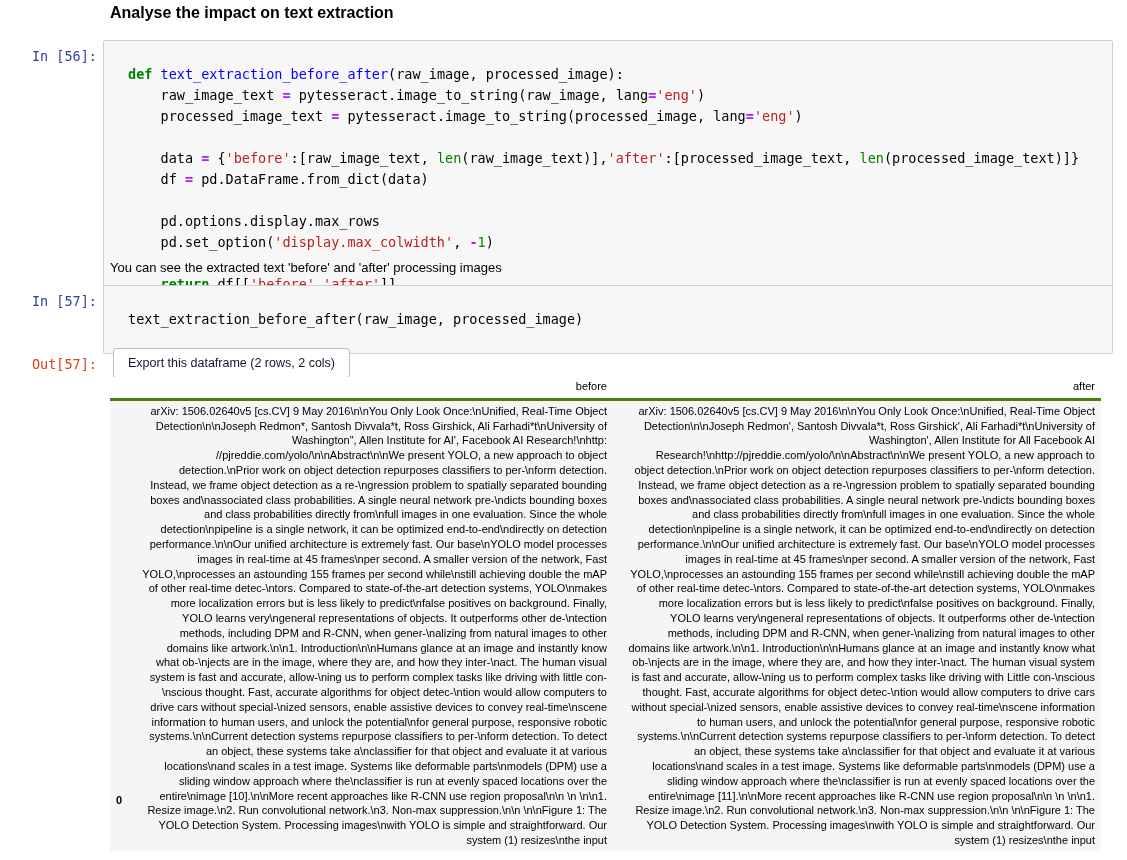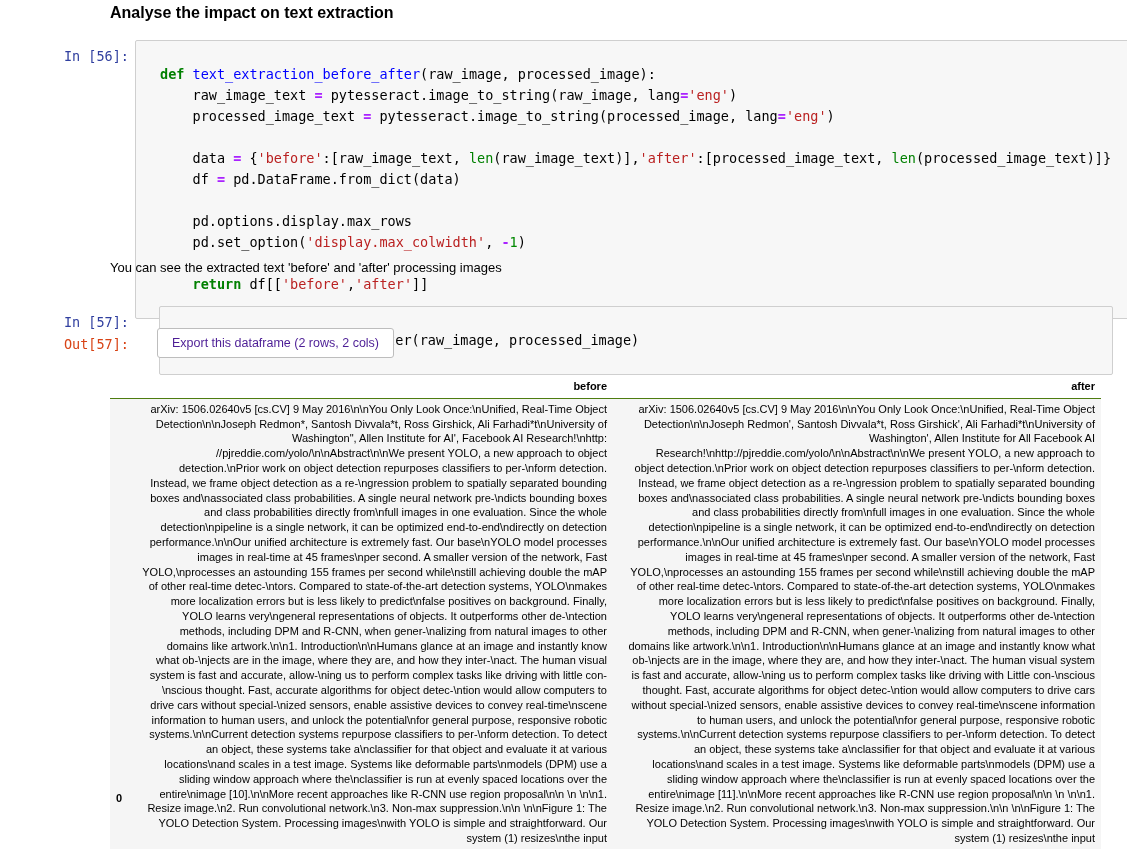--- a/index.html
+++ b/index.html
@@ -5,24 +5,24 @@
   html,body{margin:0;padding:0;}
   body{
     width:1127px;height:860px;overflow:hidden;background:#ffffff;
     font-family:"Liberation Sans", sans-serif;position:relative;color:#000;
   }
   .abs{position:absolute;}
   
   .md-heading{top:4px;left:110px;font-size:16px;font-weight:bold;}
   .md-para{top:260px;left:110px;font-size:13px;}
   
-  .cellrow{left:0;right:14px;display:flex;align-items:flex-start;padding-left:32px;}
+  .cellrow{left:0;right:14px;display:flex;align-items:flex-start;}
   .row-in56{top:40px;}
-  .row-in57{top:306px;gap:24px;}
-  .row-out57{top:328px;gap:12px;}
+  .row-in57{top:285px;}
+  .row-out57{top:348px;}
   .prompt{
     width:103px;box-sizing:border-box;flex:0 0 103px;text-align:right;
     padding:8px 6px 0 0;font-family:"DejaVu Sans Mono","Liberation Mono",monospace;
     font-size:13.5px;white-space:nowrap;
   }
   .prompt.in{color:#303F9F;}
   .prompt.out{color:#D84315;}
   .input-area{
     flex:1;background:#f7f7f7;border:1px solid #cfcfcf;border-radius:2px;
     padding:7px 8px;box-sizing:border-box;
@@ -35,29 +35,29 @@
   .tk-f{color:#0000ff;}
   .tk-o{color:#AA22FF;font-weight:bold;}
   .tk-s{color:#BA2121;}
   .tk-b{color:#008000;}
   .tk-n{color:#008800;}
   .tk-p{color:#000;}
   
   .out-content{flex:1;padding-left:10px;}
   .export-btn{
     background:#ffffff;border:1px solid #bdbdbd;border-radius:3px;
-    font-family:"Liberation Sans", sans-serif;font-size:12.5px;color:#4c1d95;
+    font-family:"Liberation Sans", sans-serif;font-size:12.5px;color:#0f172a;
     padding:7px 14px;cursor:pointer;
   }
   
   .table-wrap{top:377px;left:110px;}
   table.df{border-collapse:collapse;font-size:11px;line-height:14.8px;color:#000;}
   table.df thead th{
-    font-weight:bold;text-align:right;vertical-align:bottom;
-    border-bottom:1px solid #4d7c0f;padding:2px 0 4px 0;background:#fff;
+    font-weight:normal;text-align:right;vertical-align:bottom;
+    border-bottom:3px solid #4d7c0f;padding:2px 0 4px 0;background:#fff;
   }
   table.df thead th.h1{padding-right:8px;}
   table.df thead th.h2{padding-right:6px;margin-top:42px;}
   table.df tbody tr{background:#f5f5f5;}
   table.df td, table.df tbody th{vertical-align:top;}
   td.c1{width:466px;padding:3px 8px 3px 3px;text-align:right;}
   td.c2{width:469px;padding:3px 6px 3px 11px;text-align:right;}
   th.idx-h{width:22px;}
   th.idx{
     width:22px;text-align:left;padding:392px 0 0 6px;font-weight:bold;

